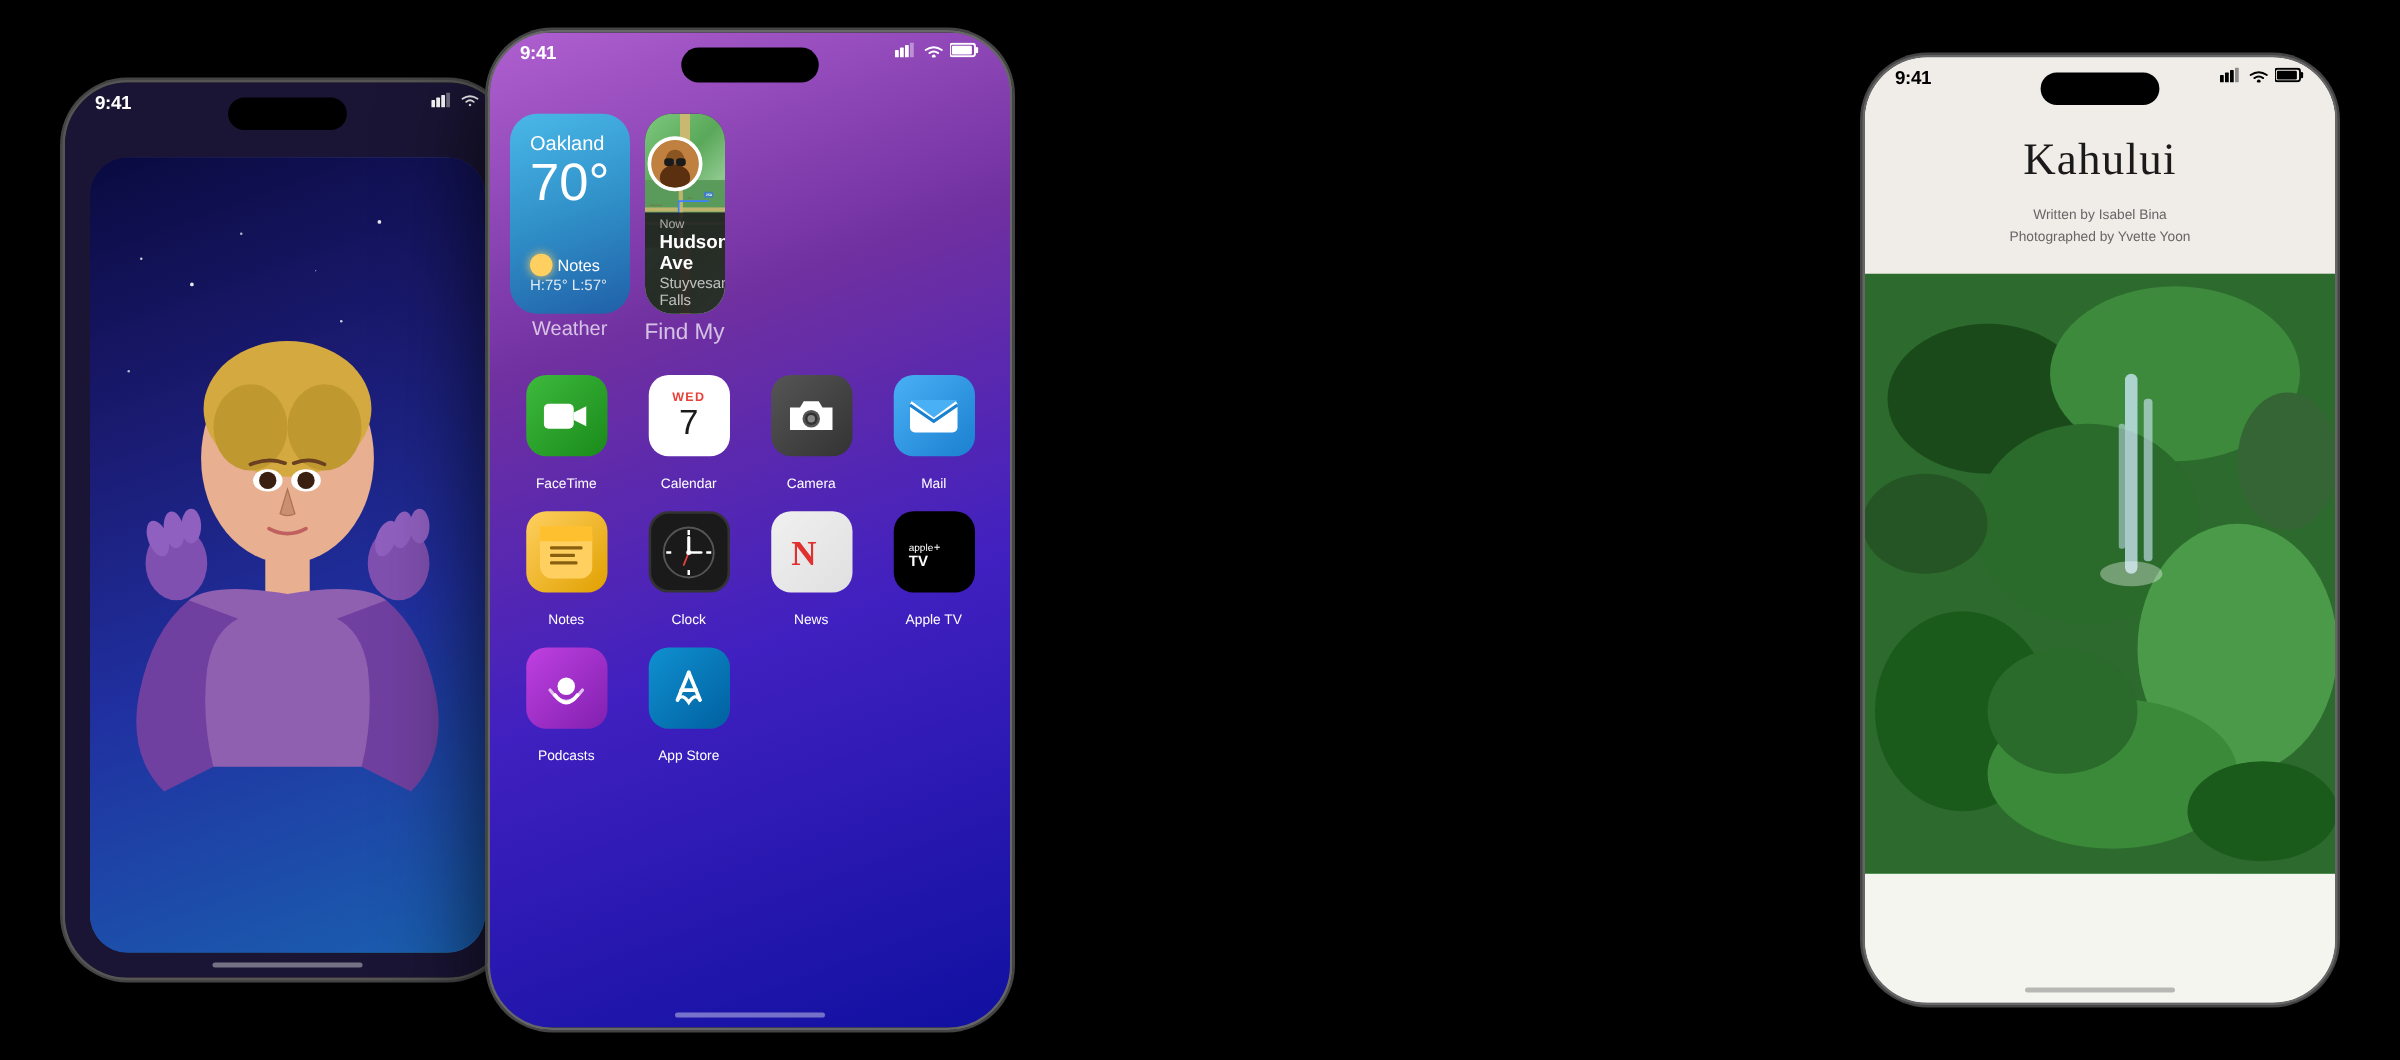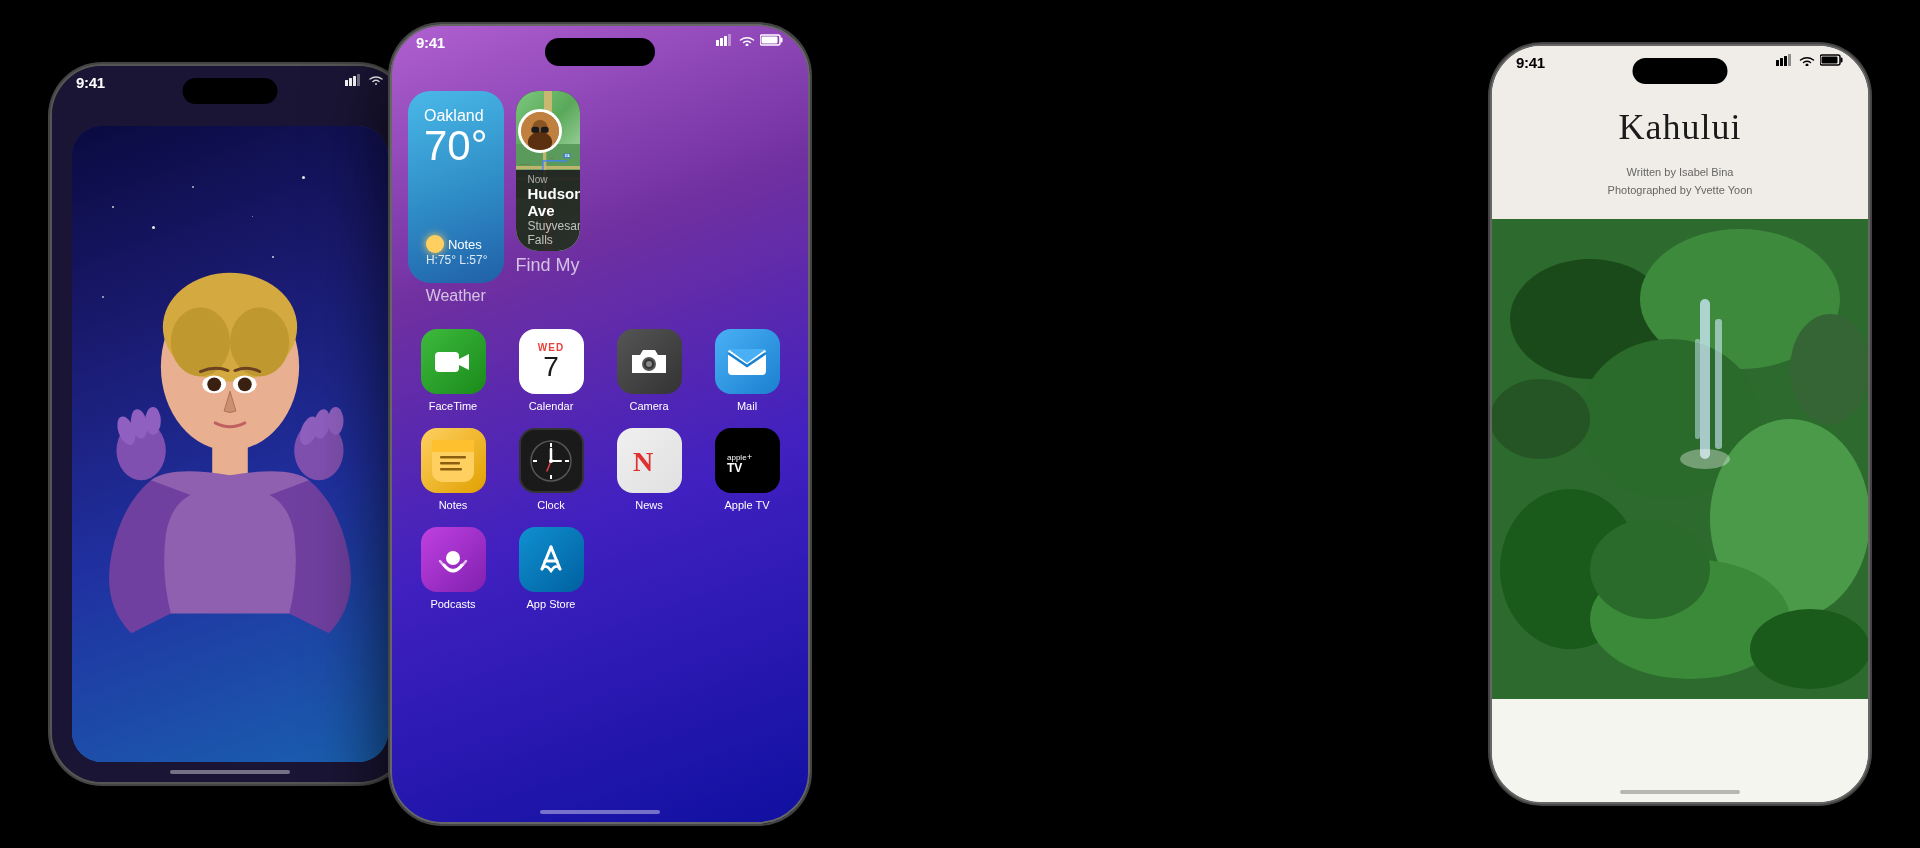--- a/index.html
+++ b/index.html
@@ -147,25 +147,24 @@
       margin-bottom: 24px;
       margin-top: 10px;
     }
 
     
     .weather-widget {
       flex: 1;
       background: linear-gradient(160deg, #4ab8e8 0%, #3090c8 50%, #2060a8 100%);
       border-radius: 22px;
       padding: 16px;
-      height: 192px;
+      height: 160px;
       display: flex;
       flex-direction: column;
       justify-content: space-between;
-      align-items: flex-end;
     }
 
     .weather-city {
       font-size: 16px;
       color: #fff;
       font-weight: 500;
     }
 
     .weather-temp {
       font-size: 42px;
@@ -293,21 +292,21 @@
     .app-grid {
       display: grid;
       grid-template-columns: repeat(4, 1fr);
       gap: 16px 8px;
     }
 
     .app-item {
       display: flex;
       flex-direction: column;
       align-items: center;
-      gap: 6px;
+      gap: 16px;
     }
 
     .app-icon {
       width: 65px;
       height: 65px;
       border-radius: 16px;
       display: flex;
       align-items: center;
       justify-content: center;
       font-size: 32px;

